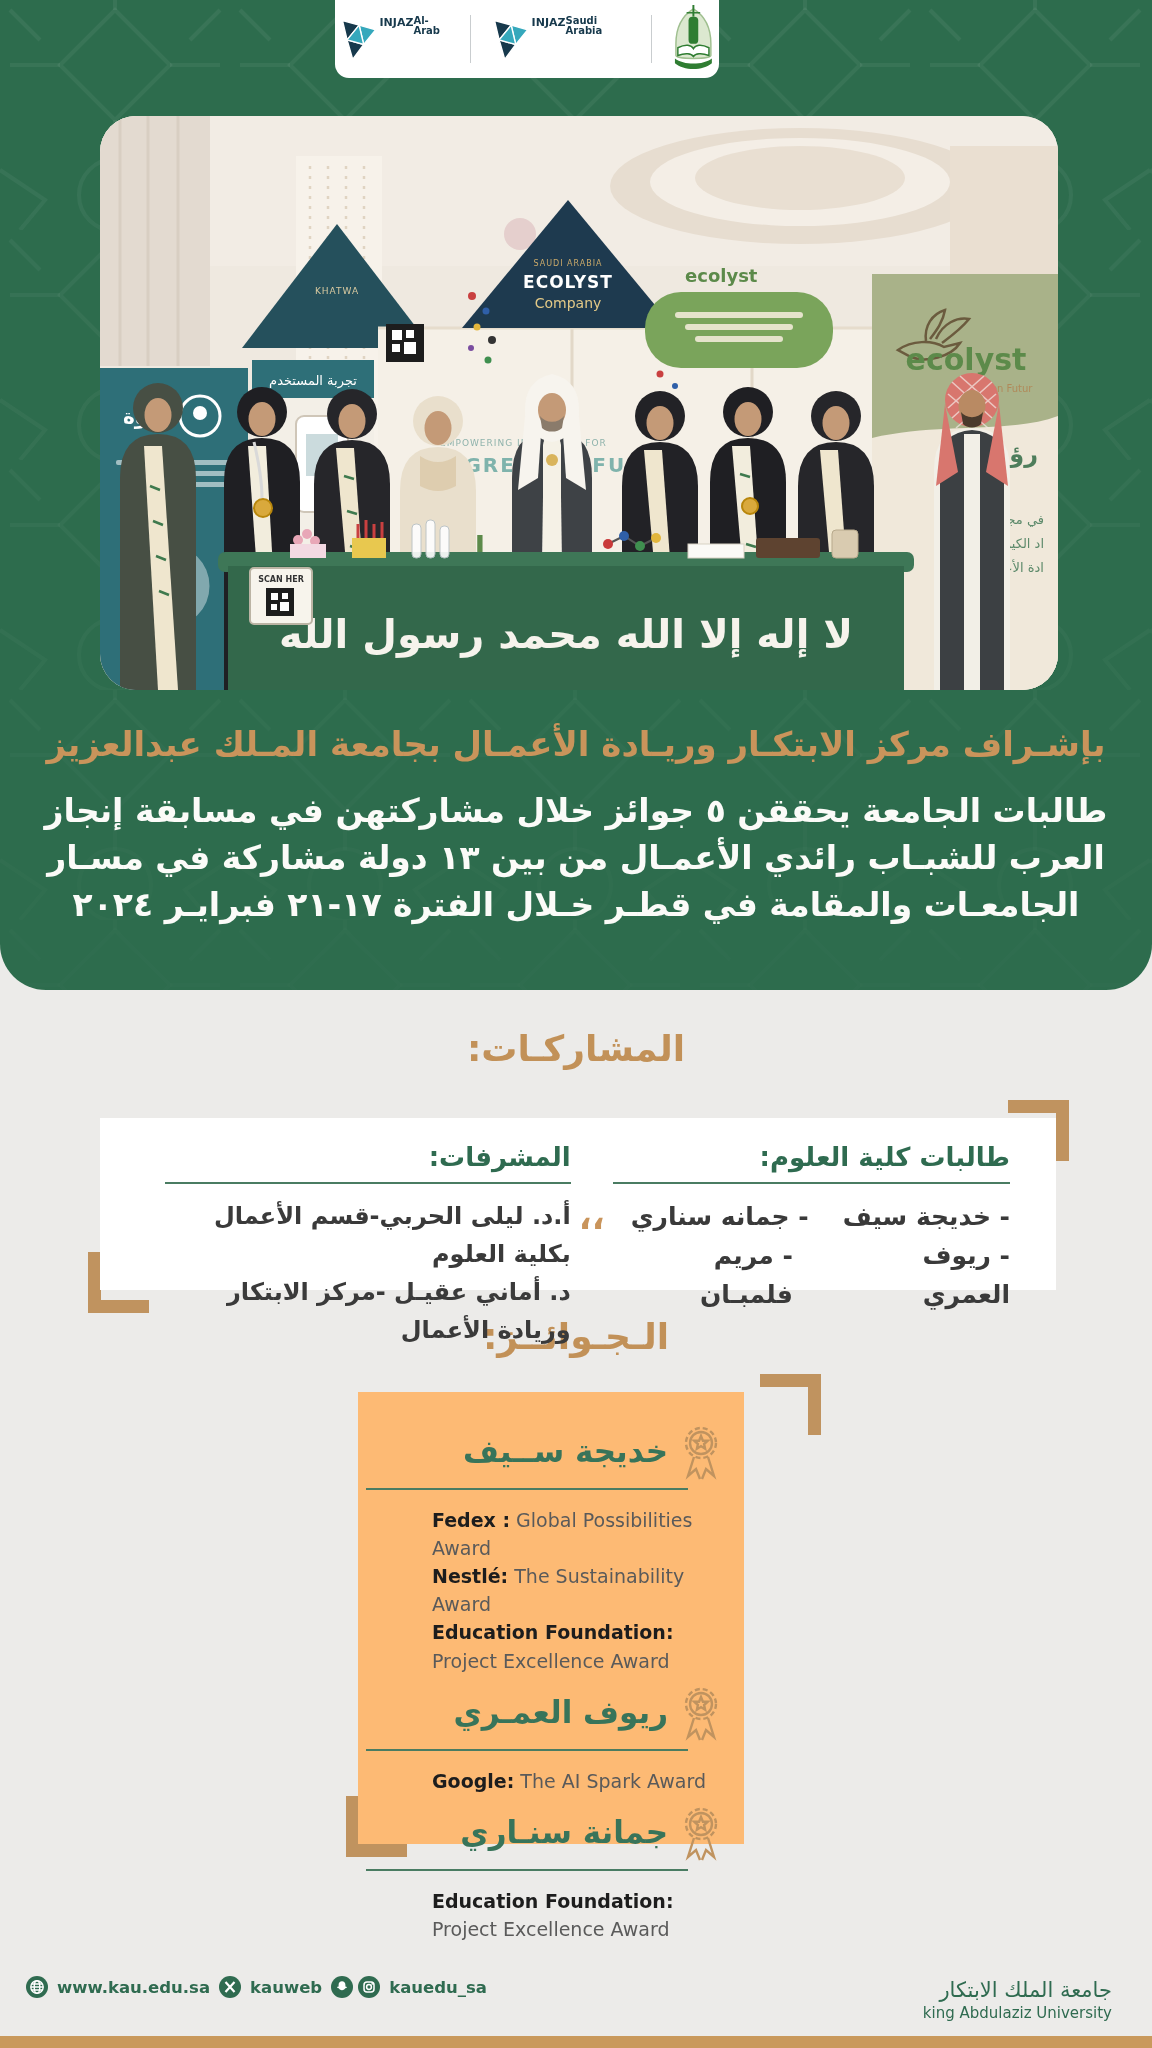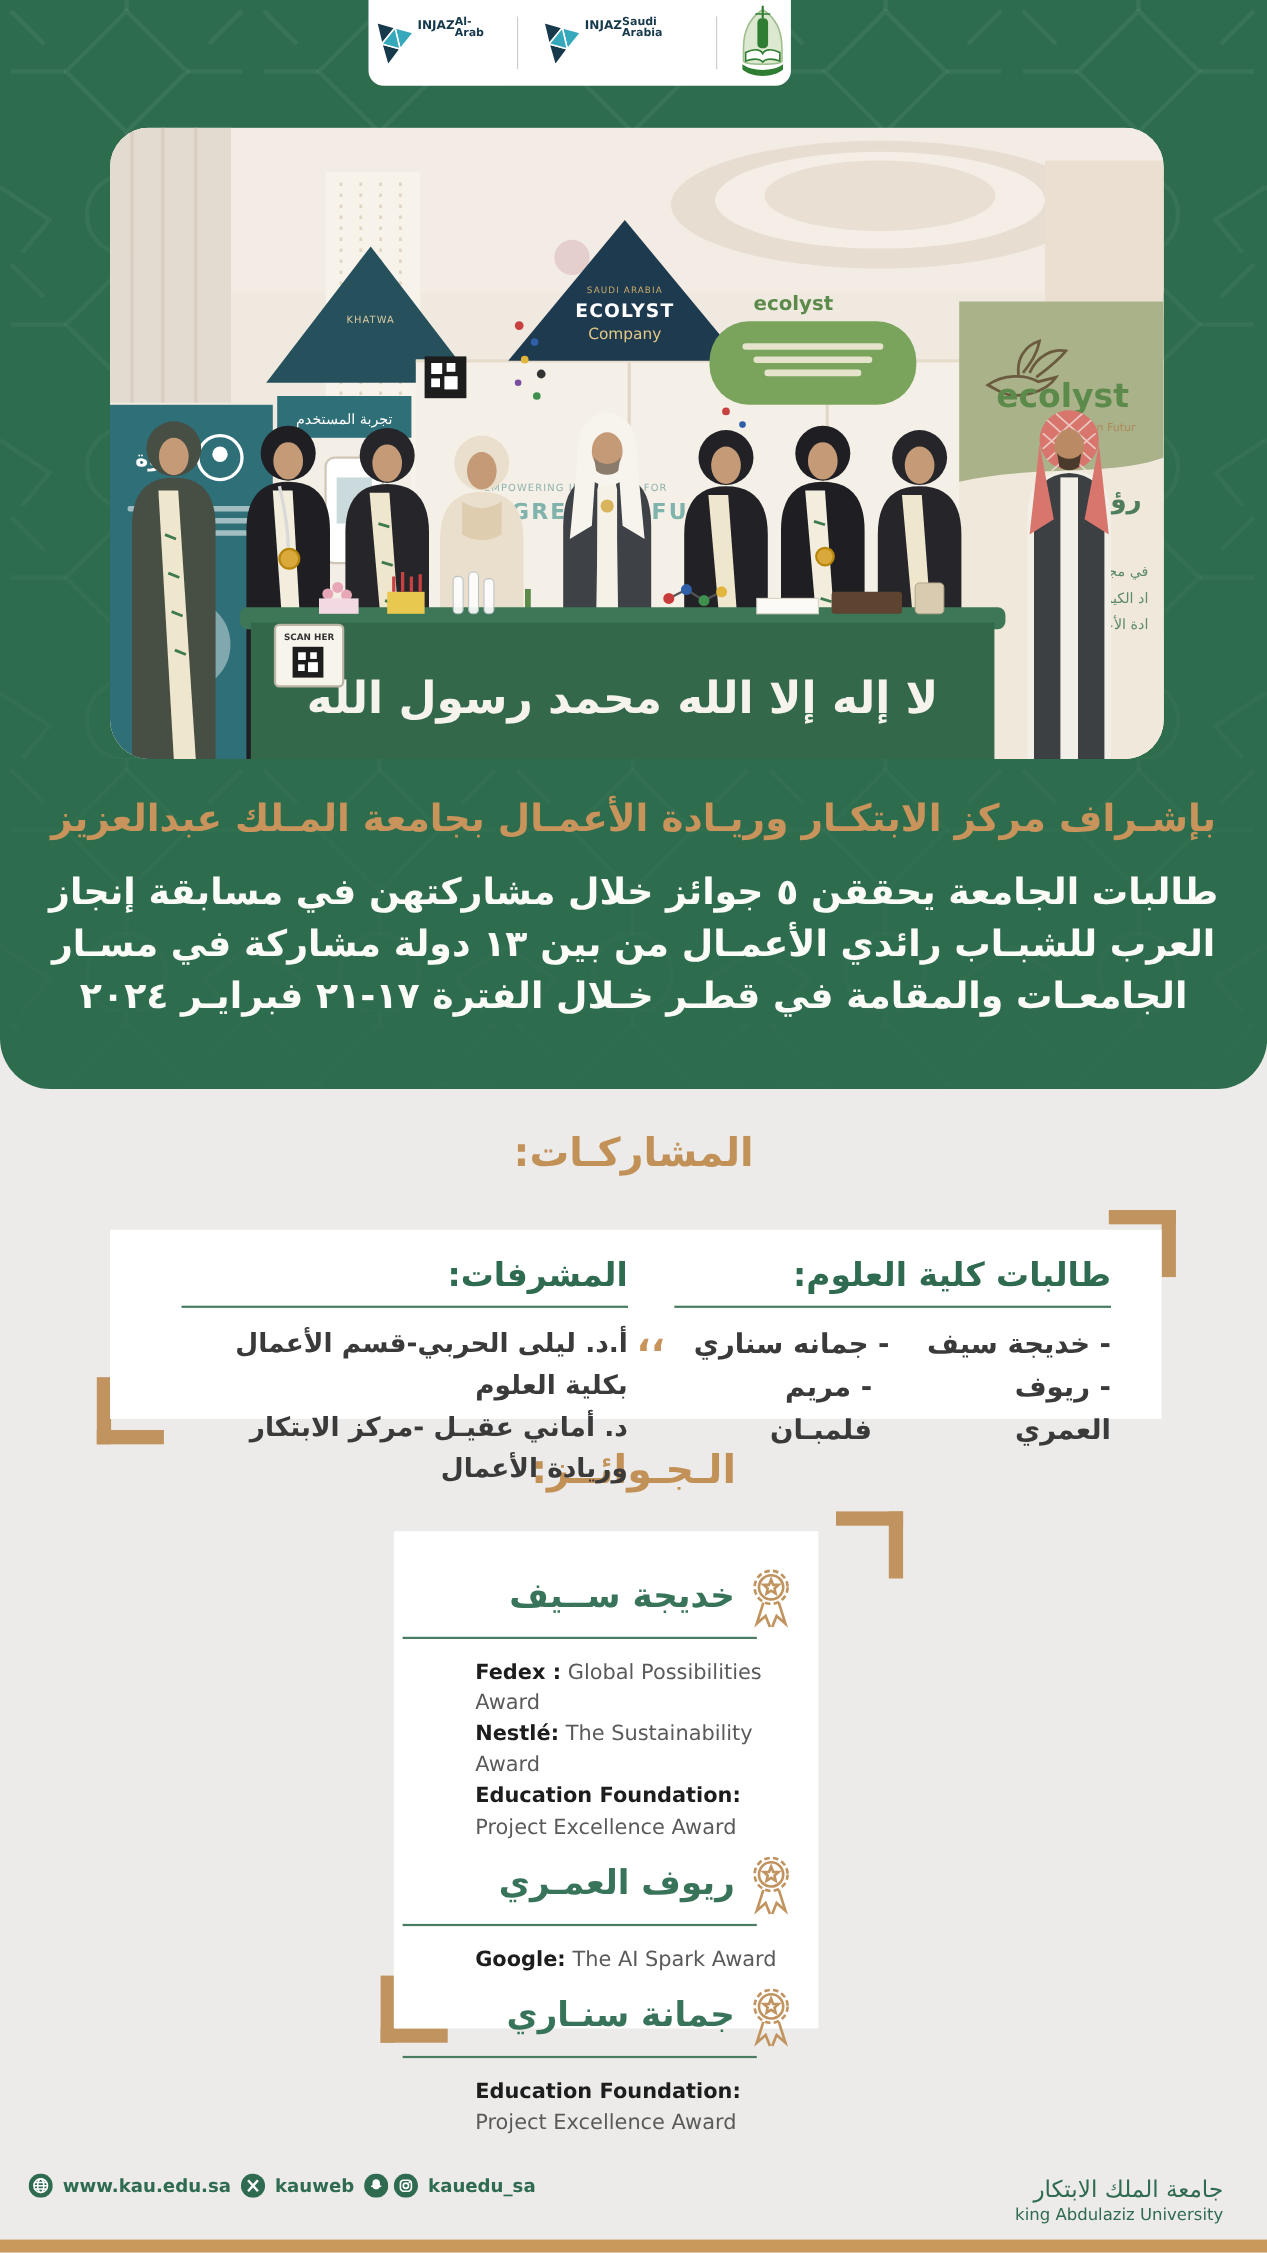--- a/index.html
+++ b/index.html
@@ -33,28 +33,28 @@
   .bracket{position:absolute;width:48px;height:48px;z-index:3;}
   .br-tr{border-top:13px solid #C0935F;border-right:13px solid #C0935F;}
   .br-bl{border-bottom:13px solid #C0935F;border-left:13px solid #C0935F;}
 
   
   .p-card{position:absolute;left:100px;top:1118px;width:956px;height:172px;background:#FFFFFF;z-index:4;
     display:flex;direction:rtl;align-items:flex-start;padding:24px 46px;box-sizing:border-box;}
   .p-col{display:flex;flex-direction:column;}
   .p-col-students{width:46%;}
   .p-col-sups{width:47%;}
-  .p-head{color:#2F6B50;font-size:30px;font-weight:bold;margin:0;}
+  .p-head{color:#2F6B50;font-size:26px;font-weight:bold;margin:0;}
   .p-rule{height:2px;background:#4A7C62;margin:10px 0 14px;}
   .p-names-row{display:flex;gap:34px;font-size:25px;font-weight:600;color:#3A3A3A;line-height:1.55;}
   .p-sup-line{font-size:24px;font-weight:600;color:#3A3A3A;line-height:1.58;}
   .p-quote{color:#C9945B;font-size:34px;font-weight:bold;align-self:center;padding:26px 8px 0;}
 
   
-  .a-card{position:absolute;left:358px;top:1392px;width:386px;height:452px;background:#ffffff;z-index:4;
+  .a-card{position:absolute;left:358px;top:1392px;width:386px;height:452px;background:#fdba74;z-index:4;
     box-sizing:border-box;padding-top:30px;}
   .award-head{display:flex;justify-content:flex-end;align-items:center;gap:8px;padding-right:18px;}
   .award-name{color:#38745A;font-size:31px;font-weight:bold;direction:rtl;}
   .award-rule{width:322px;height:2px;background:#4A7C62;margin:8px 56px 16px auto;}
   .award-lines{margin-left:74px;margin-right:20px;font-size:19px;color:#5A5A5A;line-height:1.48;text-align:left;}
   .org{font-weight:bold;color:#1D1D1D;}
   .award + .award{margin-top:8px;}
 
   
   .footer-left{position:absolute;left:26px;top:1976px;display:flex;flex-direction:row;gap:9px;z-index:2;}

